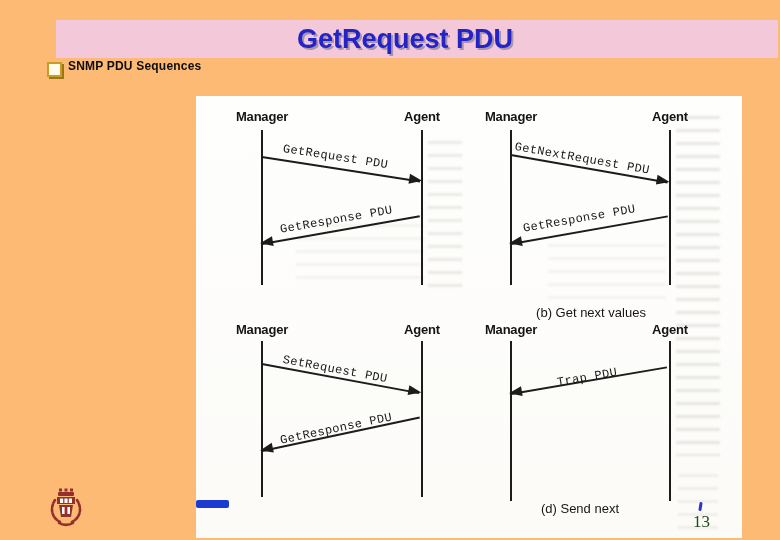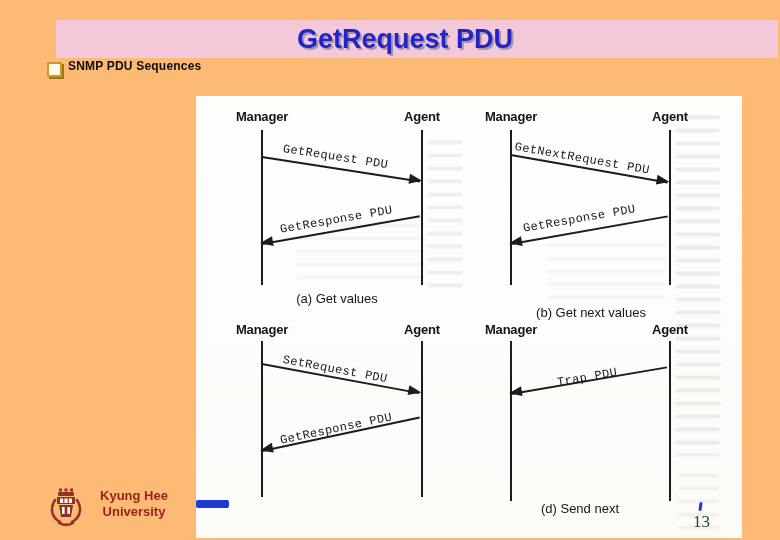--- a/index.html
+++ b/index.html
@@ -123,21 +123,20 @@
       <div class="lifeline m-line"></div>
       <div class="lifeline a-line"></div>
       <div class="arrow req">
           <i class="head head-r"></i>
         </div>
       <span class="msg msg1">GetRequest PDU</span>
       <div class="arrow rsp">
           <i class="head head-l"></i>
         </div>
       <span class="msg msg2">GetResponse PDU</span>
-      <div class="caption">(a) Get values</div>
     </div>
 
     <div class="panel panel-b">
       <span class="actor manager">Manager</span>
       <span class="actor agent">Agent</span>
       <div class="lifeline m-line"></div>
       <div class="lifeline a-line"></div>
       <div class="arrow req">
           <i class="head head-r"></i>
         </div>
@@ -192,21 +191,17 @@
       <path d="M13 19 h14 l-2 12 h-10 z"></path>
     </g>
     <g fill="#ffffff">
       <rect x="14" y="12.5" width="3.2" height="4.5"></rect>
       <rect x="18.4" y="12.5" width="3.2" height="4.5"></rect>
       <rect x="22.8" y="12.5" width="3.2" height="4.5"></rect>
       <rect x="16" y="21" width="2.6" height="7"></rect>
       <rect x="21.4" y="21" width="2.6" height="7"></rect>
     </g>
   </svg>
-  <div class="inst">
-    <div>Kyung Hee</div>
-    <div>University</div>
-  </div>
   <div class="accent-bar"></div>
   <div class="blue-tick"></div>
   <div class="page-num">13</div>
 
 </div>
 
 </body></html>

